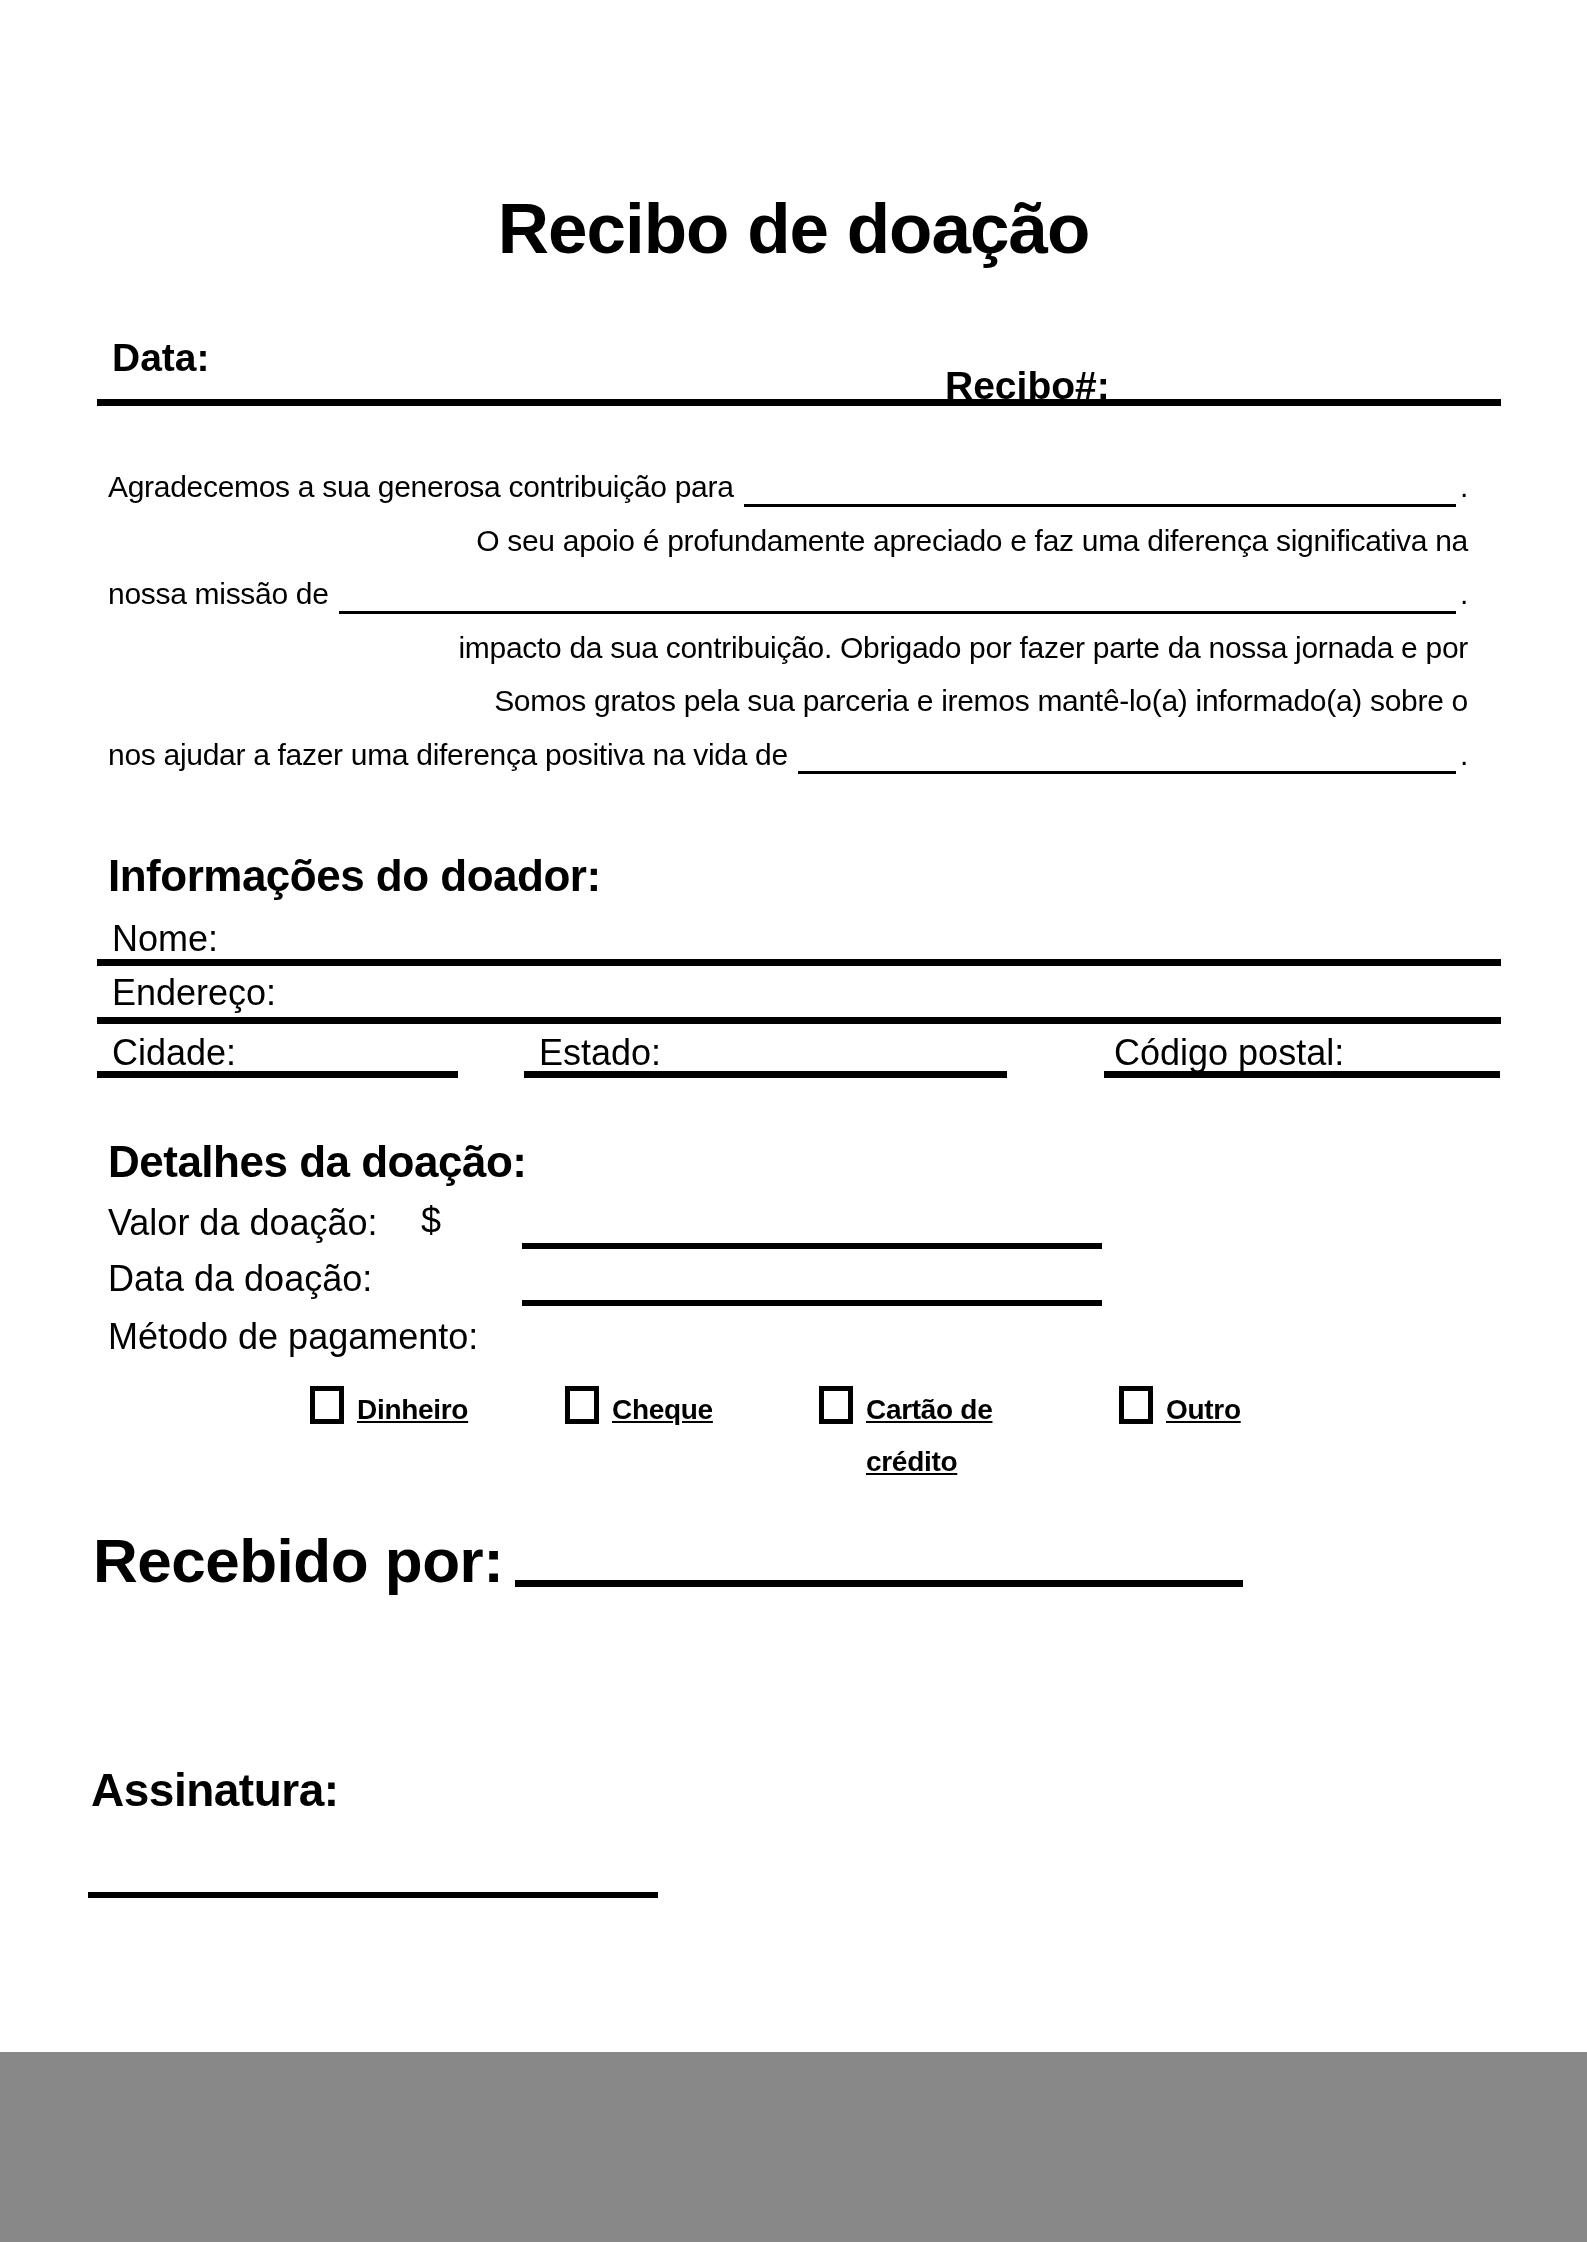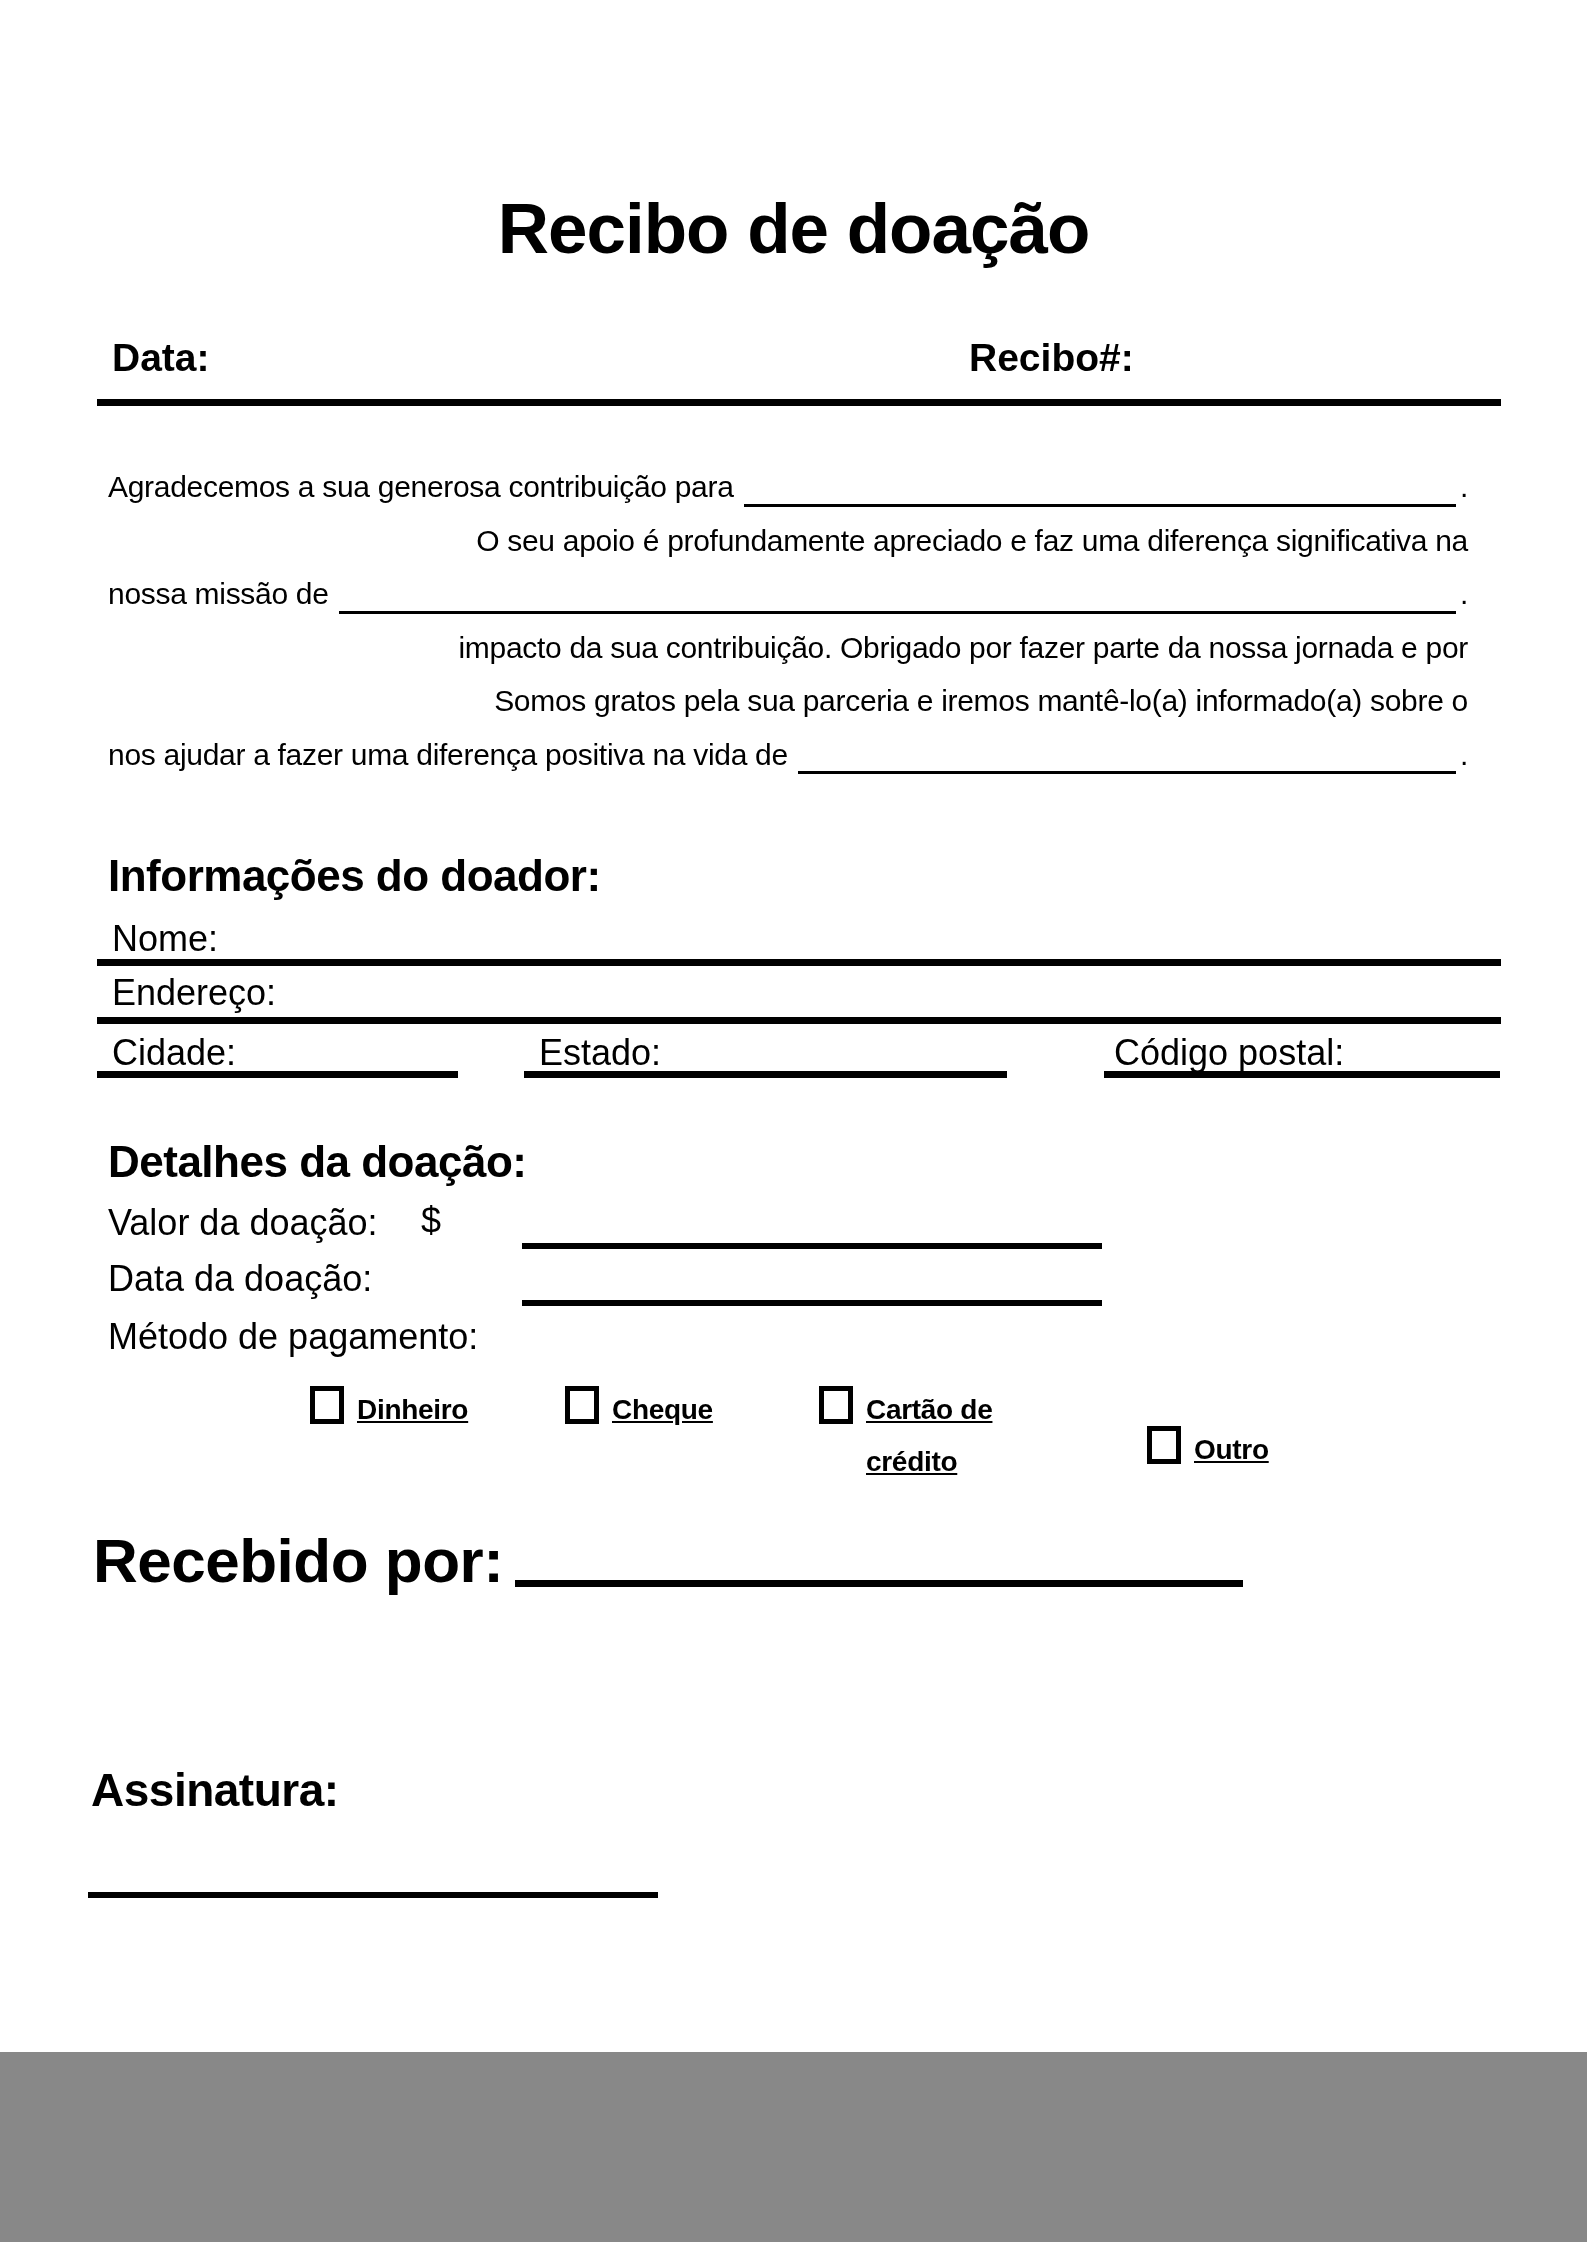--- a/index.html
+++ b/index.html
@@ -74,21 +74,21 @@
   .footer { top:2166px; left:0; width:100%; text-align:center; font-size:33px; }
 </style>
 </head>
 <body>
 
 <div class="page">
 
   <h1 class="abs title">Recibo de doação</h1>
 
   <span class="abs hdr-label" style="left:112px;">Data:</span>
-  <span class="abs hdr-label" style="left:969px;">Recibo#:</span>
+  <span class="abs hdr-label" style="left:945px;margin-top:28px;">Recibo#:</span>
   <div class="abs rule" style="left:97px; top:399px; width:1404px;"></div>
 
   <div class="abs intro">
     <div class="line fill">
       <span class="txt">Agradecemos a sua generosa contribuição para</span>
       <span class="blank"></span>
       <span class="txt">.</span>
     </div>
     <div class="line">O seu apoio é profundamente apreciado e faz uma diferença significativa na</div>
     <div class="line fill">
@@ -136,21 +136,21 @@
     <span class="cb-label">Dinheiro</span>
   </div>
   <div class="abs cb-item" style="left:565px; top:1384px;">
     <span class="cb"></span>
     <span class="cb-label">Cheque</span>
   </div>
   <div class="abs cb-item" style="left:819px; top:1384px;">
     <span class="cb"></span>
     <span class="cb-label wrap">Cartão de crédito</span>
   </div>
-  <div class="abs cb-item" style="left:1147px; top:1384px;margin-top:40px;">
+  <div class="abs cb-item" style="left:1119px; top:1384px;">
     <span class="cb"></span>
     <span class="cb-label">Outro</span>
   </div>
 
   <div class="abs received-row">
     <span class="lbl">Recebido por:</span>
     <span class="blank"></span>
   </div>
 
   <span class="abs sig-label">Assinatura:</span>

